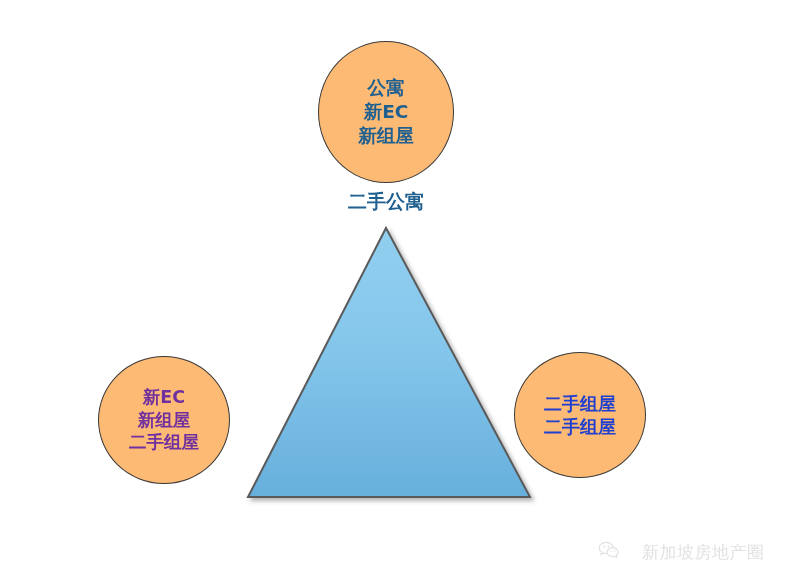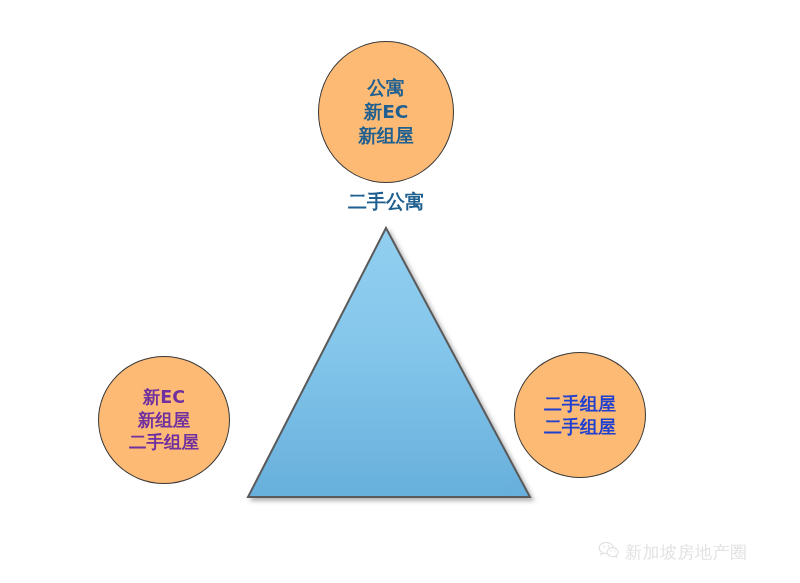--- a/index.html
+++ b/index.html
@@ -87,21 +87,21 @@
   #node-right .bubble { width: 132px; height: 126px; }
   #node-right .bubble .line { font-size: 18px; color: #1F3FD0; }
 
   
   #watermark {
     position: absolute;
     left: 598px;
     top: 541px;
     display: flex;
     align-items: center;
-    gap: 5px;
+    gap: 22px;
     color: #E2E2E2;
     font-size: 17px;
     letter-spacing: 0.5px;
     white-space: nowrap;
     font-family: "DejaVu Sans", "Liberation Sans", sans-serif;
   }
   #watermark .wm-icon { display: block; }
   #watermark .wm-text { color: #E2E2E2; }
 </style>
 </head>

